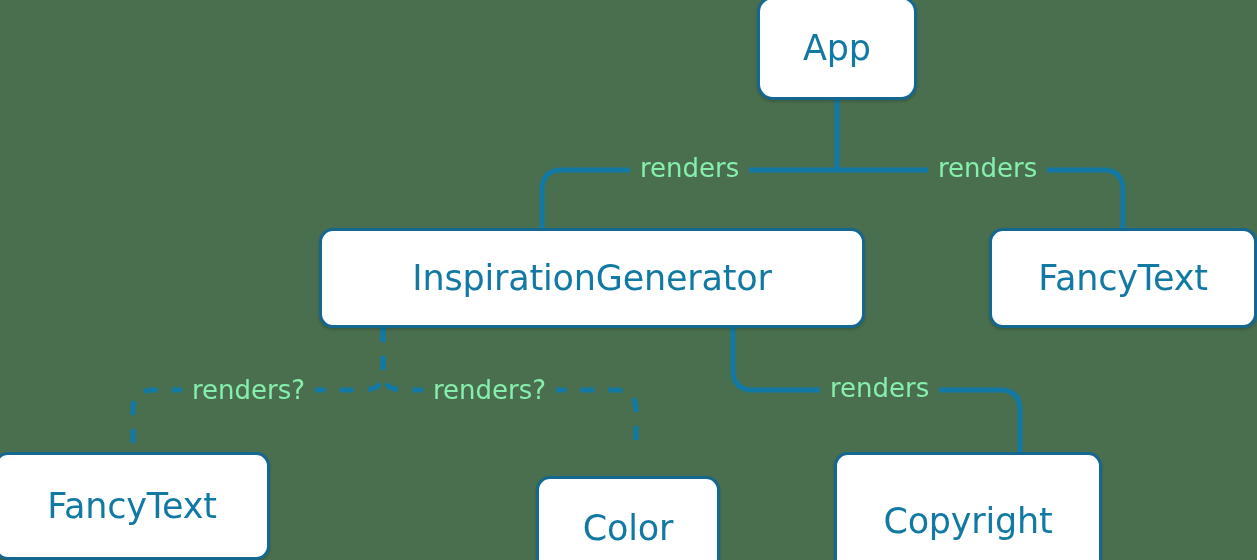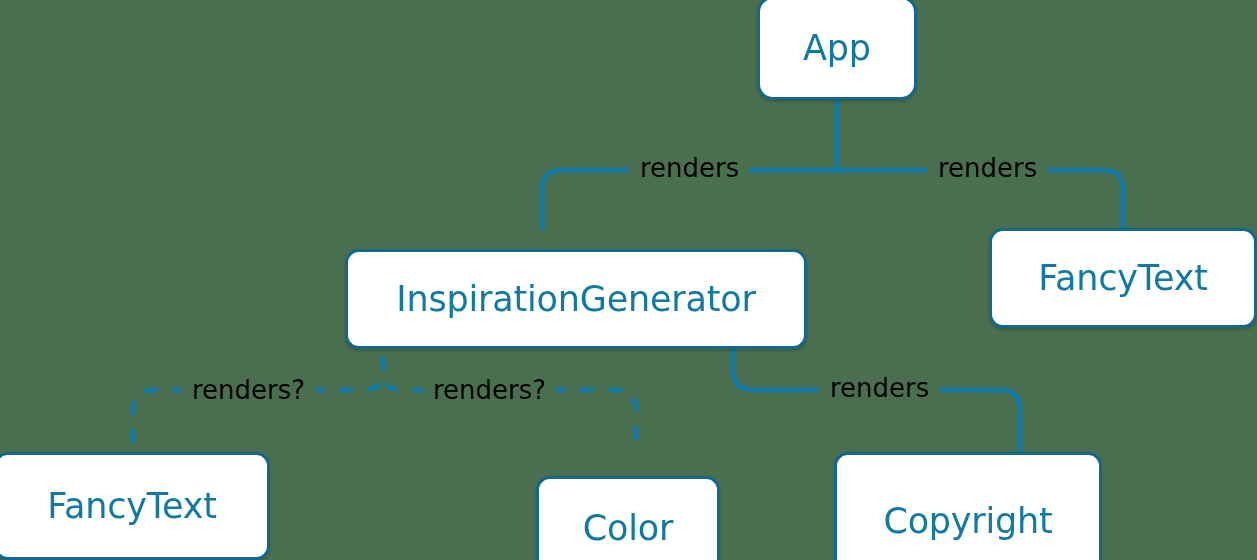--- a/index.html
+++ b/index.html
@@ -43,29 +43,29 @@
     font-size: 35px;
     line-height: 1;
     white-space: nowrap;
     letter-spacing: -0.2px;
     text-align: right;
   }
   .node.small .node-label { font-size: 35px; }
 
   
   #node-app        { left: 757px;  top: -4px;  width: 160px; height: 104px; border-radius: 16px; }
-  #node-ig         { left: 345px;  top: 228px; width: 462px; height: 100px; margin-top: 21px; }
+  #node-ig         { left: 319px;  top: 228px; width: 546px; height: 100px; }
   #node-fancy-top  { left: 989px;  top: 228px; width: 268px; height: 100px; }
   #node-fancy-bot  { left: -6px;   top: 452px; width: 276px; height: 108px; }
   #node-color      { left: 536px;  top: 476px; width: 184px; height: 104px; }
   #node-copyright  { left: 834px;  top: 452px; width: 268px; height: 139px; }
 
   .edge-label {
     position: absolute;
-    color: #000000;
+    color: #86efac;
     font-size: 26px;
     line-height: 1;
     white-space: nowrap;
     background: #4a6f4e;
     padding: 0 10px;
     z-index: 2;
   }
   #label-app-ig        { left: 630px; top: 155px; }
   #label-app-fancy     { left: 928px; top: 155px; }
   #label-ig-copyright  { left: 820px; top: 375px; }

